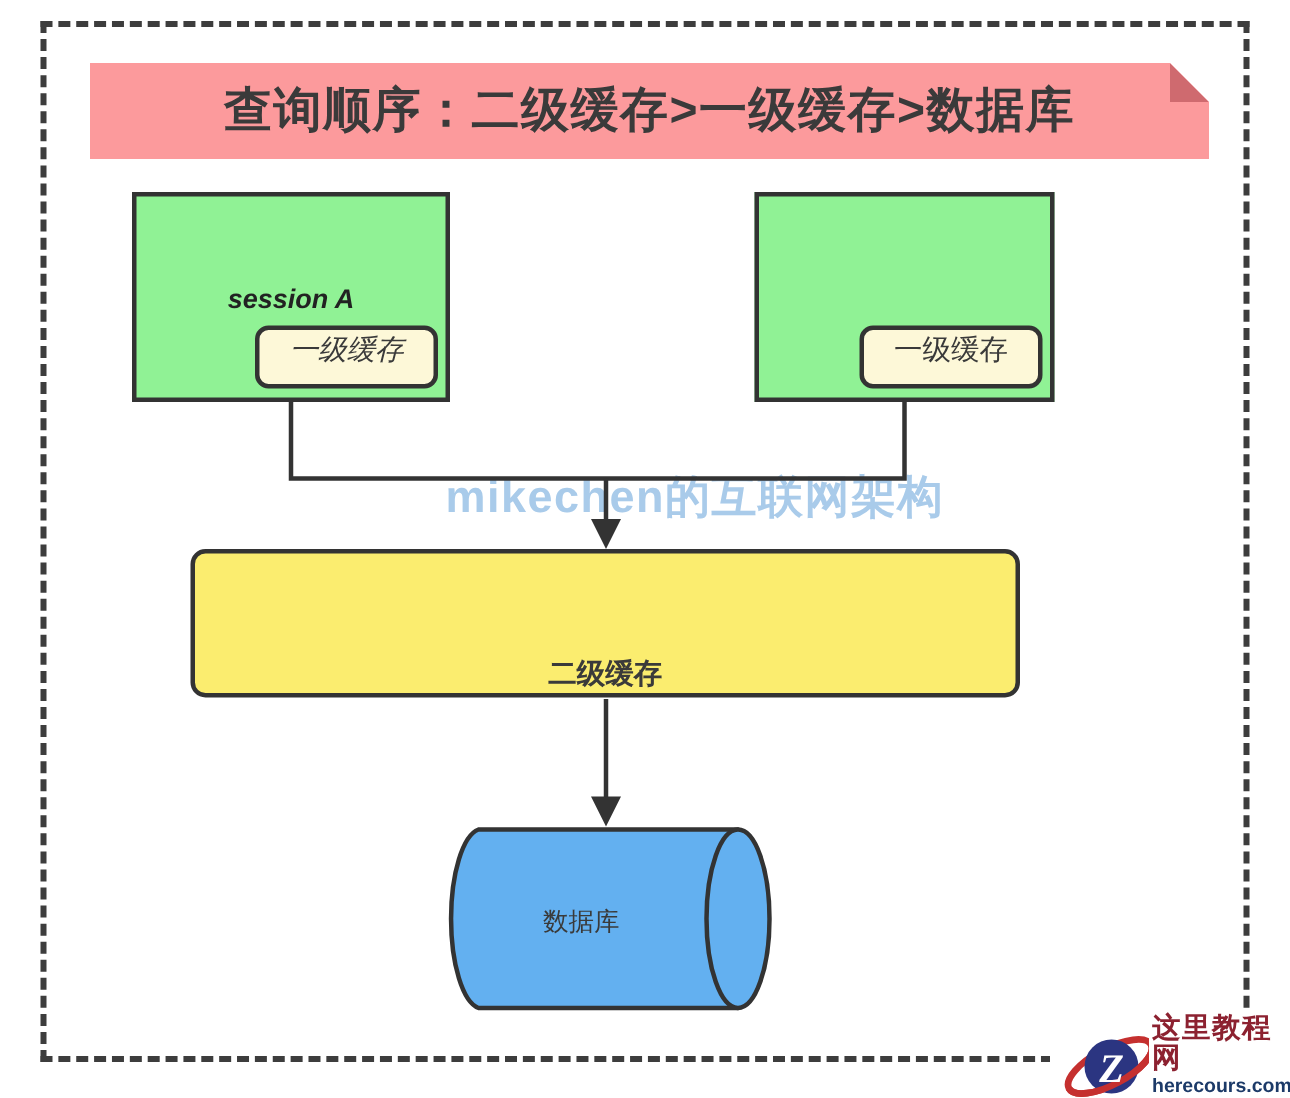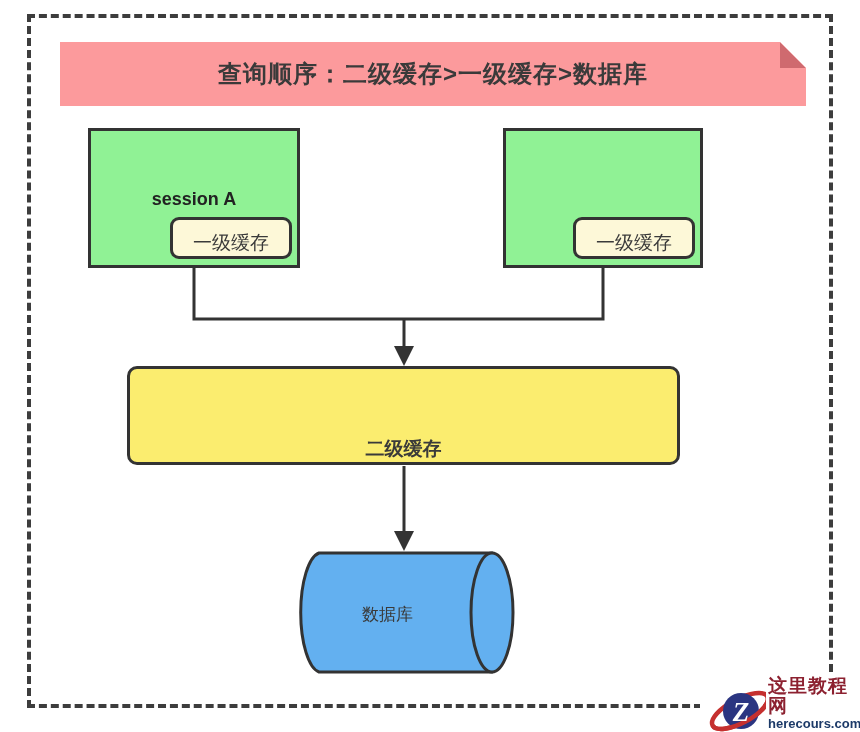--- a/index.html
+++ b/index.html
@@ -26,45 +26,45 @@
     background:var(--banner-pink);z-index:3;
     clip-path:polygon(0 0,720px 0,746px 26px,746px 64px,0 64px);
     display:flex;align-items:center;justify-content:center;
   }
   .banner-fold{
     position:absolute;right:0;top:0;width:26px;height:26px;
     background:var(--banner-fold);
     clip-path:polygon(0 0,100% 100%,0 100%);
   }
   .banner-text{
-    font-size:24px;font-weight:bold;color:#3a3a3a;letter-spacing:1px;
+    font-size:32px;font-weight:bold;color:#3a3a3a;letter-spacing:1px;
   }
   .watermark{
     position:absolute;left:297px;top:311px;z-index:2;
     font-size:30px;font-weight:bold;color:var(--watermark-blue);
     letter-spacing:1px;white-space:nowrap;
   }
   .lines{position:absolute;left:0;top:0;z-index:4;}
   .line{stroke:var(--line-dark);stroke-width:3;fill:none;}
   .arrowhead{fill:var(--line-dark);stroke:none;}
   .cyl-body{fill:var(--db-blue);stroke:var(--line-dark);stroke-width:3;}
   .session{
     position:absolute;top:128px;height:140px;box-sizing:border-box;
     background:var(--session-green);border:3px solid var(--line-dark);z-index:5;
   }
-  .session-a{left:88px;width:212px;}
+  .session-a{left:88px;width:212px;font-style:italic;}
   .session-b{left:503px;width:200px;}
   .session-label{
     position:absolute;left:0;right:0;top:58px;text-align:center;
     font-size:18px;font-weight:bold;color:#222222;
   }
   .l1cache{
     position:absolute;right:5px;bottom:6px;width:122px;height:42px;box-sizing:border-box;
     background:var(--cache-cream);border:3px solid var(--line-dark);border-radius:9px;
-    display:flex;align-items:flex-end;justify-content:center;
+    display:flex;align-items:flex-start;justify-content:center;
   }
   .l1cache span{font-size:19px;color:#3a3a3a;}
   .l2cache{
     position:absolute;left:127px;top:366px;width:553px;height:99px;box-sizing:border-box;
     background:var(--l2-yellow);border:3px solid var(--line-dark);border-radius:10px;z-index:5;
     display:flex;align-items:flex-end;justify-content:center;
   }
   .l2cache span{font-size:19px;font-weight:bold;color:#3a3a3a;}
   .db-label{
     position:absolute;left:330px;top:603px;width:115px;text-align:center;z-index:6;
@@ -88,20 +88,21 @@
 
 <div class="canvas">
 
   <div class="dashed-frame"></div>
 
   <div class="banner">
     <div class="banner-fold"></div>
     <span class="banner-text">查询顺序：二级缓存&gt;一级缓存&gt;数据库</span>
   </div>
 
+  <div class="watermark">mikechen的互联网架构</div>
 
   <svg class="lines" width="860" height="732" viewBox="0 0 860 732">
 
     <path class="line" d="M194,267 V319 H603 V267"></path>
 
     <path class="line" d="M404,319 V348"></path>
     <polygon class="arrowhead" points="404,366 394,346 414,346"></polygon>
 
     <path class="line" d="M404,466 V533"></path>
     <polygon class="arrowhead" points="404,551 394,531 414,531"></polygon>

